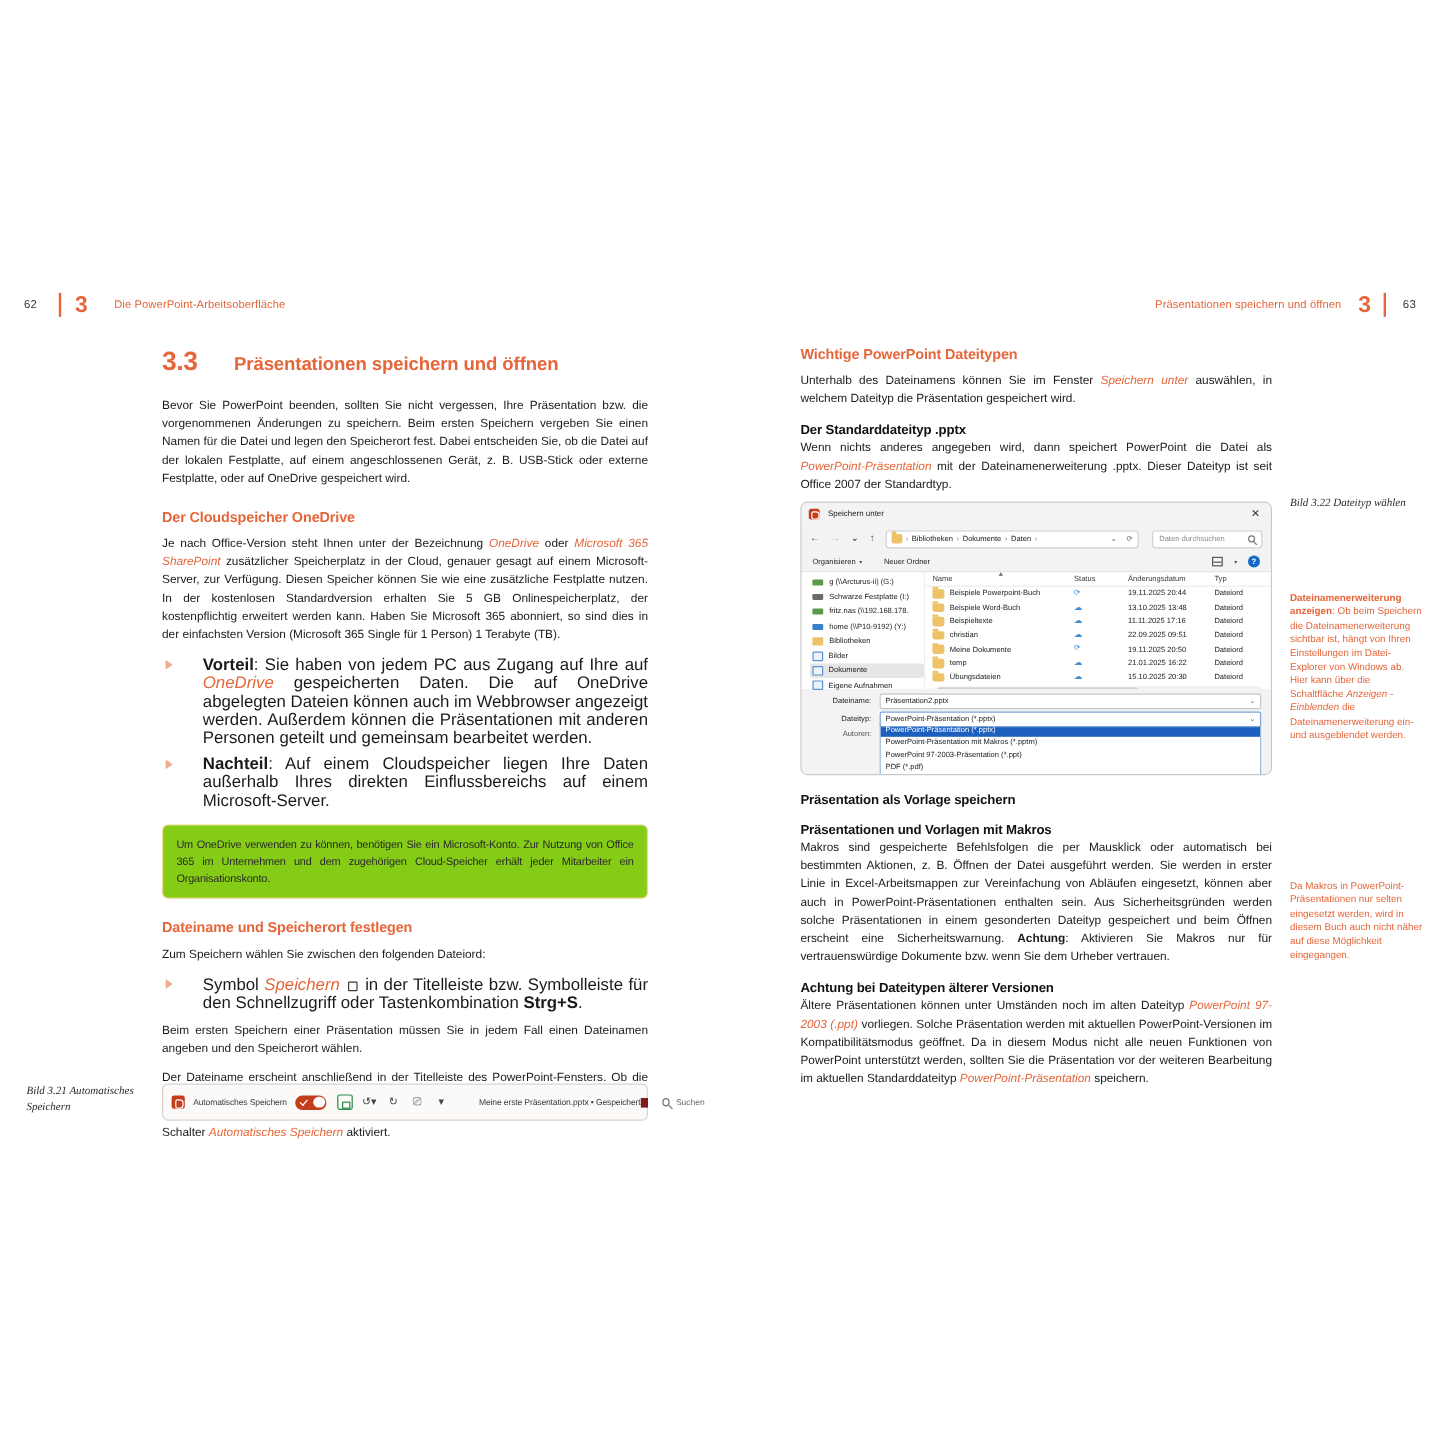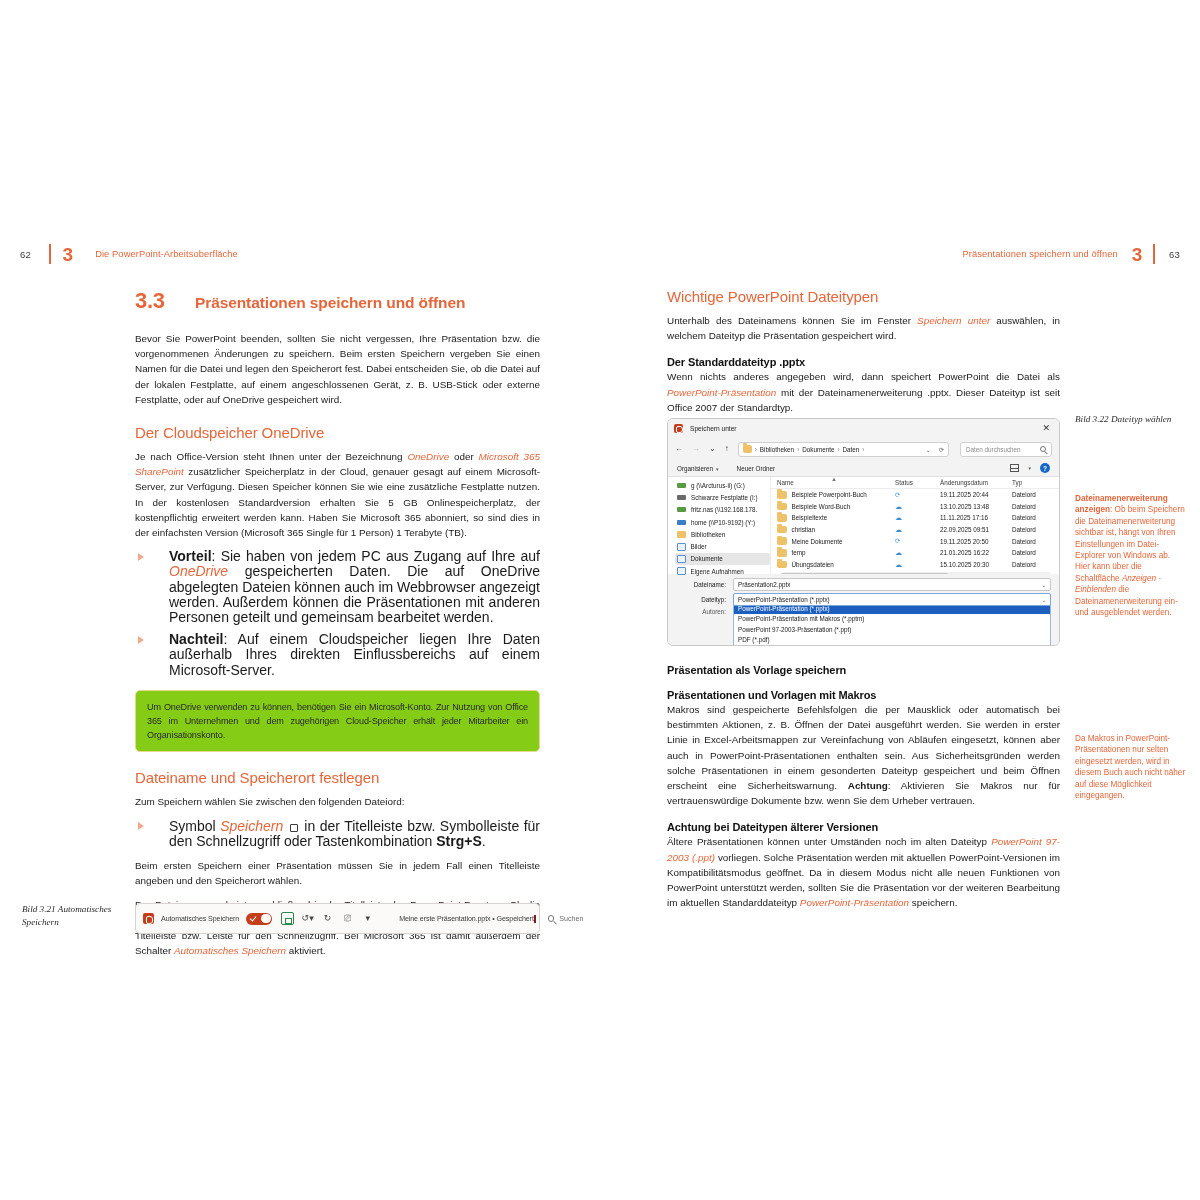--- a/index.html
+++ b/index.html
@@ -77,22 +77,22 @@
     letter-spacing: -.3px;
   }
   .section-title {
     font-size: 15.5px;
     font-weight: bold;
     color: #e4663a;
     letter-spacing: -.1px;
   }
 
   h3.sub {
-    font-size: 15px;
-    font-weight: normal;
+    font-size: 12px;
+    font-weight: bold;
     color: #e4663a;
     margin-top: 17px;
     margin-bottom: 8px;
     letter-spacing: -.1px;
   }
   h4.subsub {
     font-size: 11px;
     font-weight: bold;
     color: #111;
     margin-top: 13px;
@@ -246,21 +246,21 @@
     content: "";
     position: absolute;
     left: 2.4px; top: 4.8px;
     width: 5.4px; height: 4px;
     border: 1.1px solid #2a8a4a;
   }
   .ppdoc-title { margin-left: 18px; white-space: nowrap; letter-spacing: -.1px; }
   .pp-search {
     margin-left: auto;
     display: flex; align-items: center;
-    border-left: 2px solid #7f1d1d;
+    border-left: 6px solid #7f1d1d;
     padding-left: 12px;
     color: #6b6b6b;
     gap: 5px;
   }
   .mag {
     width: 6.5px; height: 6.5px;
     border: 1.1px solid #777;
     border-radius: 50%;
     position: relative;
     flex: none;
@@ -590,21 +590,21 @@
     <p class="body">Zum Speichern wählen Sie zwischen den folgenden Dateiord:</p>
 
     <ul class="bullets">
       <li>
         <span class="tri"></span>
         <span>Symbol </span><span class="it">Speichern</span>
         <span style="display:inline-block;width:8px;height:8px;border:1.1px solid #3a3a3a;border-radius:1px;position:relative;vertical-align:-1px;margin:0 2px;"></span><span> in der Titelleiste bzw. Symbolleiste für den Schnellzugriff oder Tastenkombination </span><span class="bo">Strg+S</span><span>.</span>
       </li>
     </ul>
 
-    <p class="body">Beim ersten Speichern einer Präsentation müssen Sie in jedem Fall einen Titelleiste angeben und den Speicherort wählen.</p>
+    <p class="body">Beim ersten Speichern einer Präsentation müssen Sie in jedem Fall einen Dateinamen angeben und den Speicherort wählen.</p>
 
     <p class="body"><span>Der Dateiname erscheint anschließend in der Titelleiste des PowerPoint-Fensters. Ob die Präsentation in der Cloud gespeichert wurde, erkennen Sie am </span><span class="it">Speichern</span><span>-Symbol </span><span style="display:inline-block;width:8.5px;height:8.5px;background:#c43e1c;border-radius:1px;vertical-align:-1px;"></span><span> in der Titelleiste bzw. Leiste für den Schnellzugriff. Bei Microsoft 365 ist damit außerdem der Schalter </span><span class="it">Automatisches Speichern</span><span> aktiviert.</span></p>
 
   </div>
 
   <div class="cap" id="cap-321">Bild 3.21 Automatisches Speichern</div>
 
   <div class="pp-bar">
     <span class="pp-logo"></span>
     <span class="pp-label">Automatisches Speichern</span>

